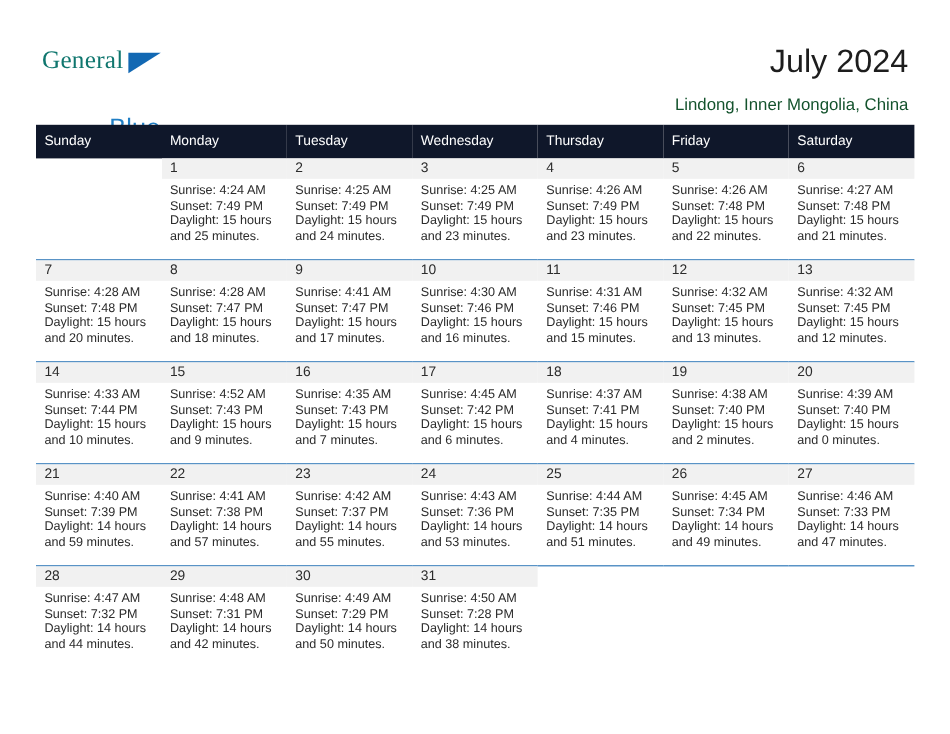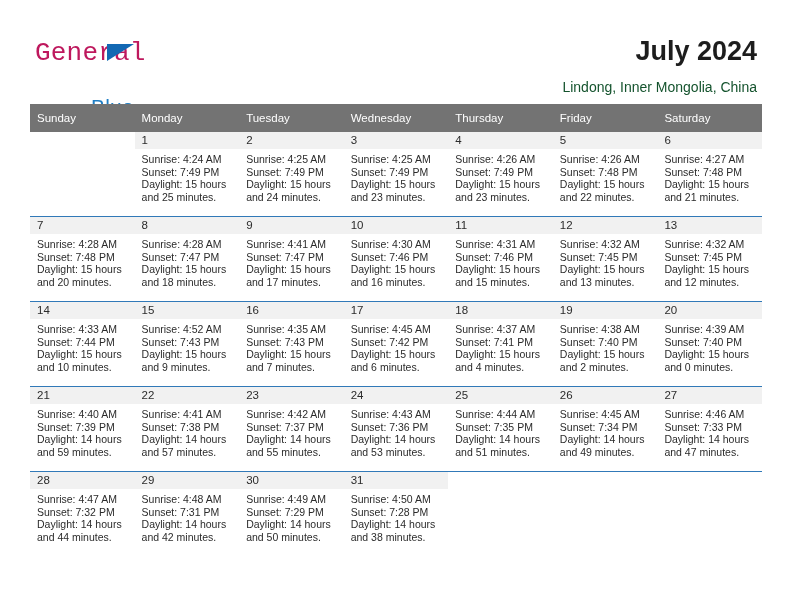--- a/index.html
+++ b/index.html
@@ -33,24 +33,24 @@
     position: absolute;
     left: 35px;
     top: 38px;
     width: 190px;
     height: 48px;
   }
   .logo-general {
     position: absolute;
     left: 0;
     top: 0;
-    font-size: 26px;
+    font-size: 21px;
     letter-spacing: 0.2px;
-    color: #be185d;
-    font-family: Liberation Mono, monospace;
+    color: #0f766e;
+    font-family: Liberation Serif, serif;
   }
   .logo-tri {
     position: absolute;
     left: 72px;
     top: 6px;
     width: 0;
     height: 0;
     border-left: 27px solid #1268b3;
     border-bottom: 17px solid transparent;
   }
@@ -64,42 +64,42 @@
     margin-top: 36px;
   }
 
   .title {
     position: absolute;
     right: 35px;
     top: 36px;
     font-size: 27px;
     color: #1d1d1d;
     text-align: right;
-    font-weight: bold;
+    font-weight: normal;
   }
   .subtitle {
     position: absolute;
     right: 35px;
     top: 79px;
     font-size: 14px;
     color: #14532d;
     text-align: right;
   }
 
   
   .cal {
     position: absolute;
     left: 30px;
     top: 104px;
     width: 732px;
     border-collapse: collapse;
     table-layout: fixed;
   }
   .cal th {
-    background: #737373;
+    background: #0f172a;
     color: #ffffff;
     font-size: 11.5px;
     font-weight: normal;
     text-align: left;
     padding: 6px 0 6px 7px;
     height: 16px;
     border: none;
   }
   .cal td {
     vertical-align: top;

